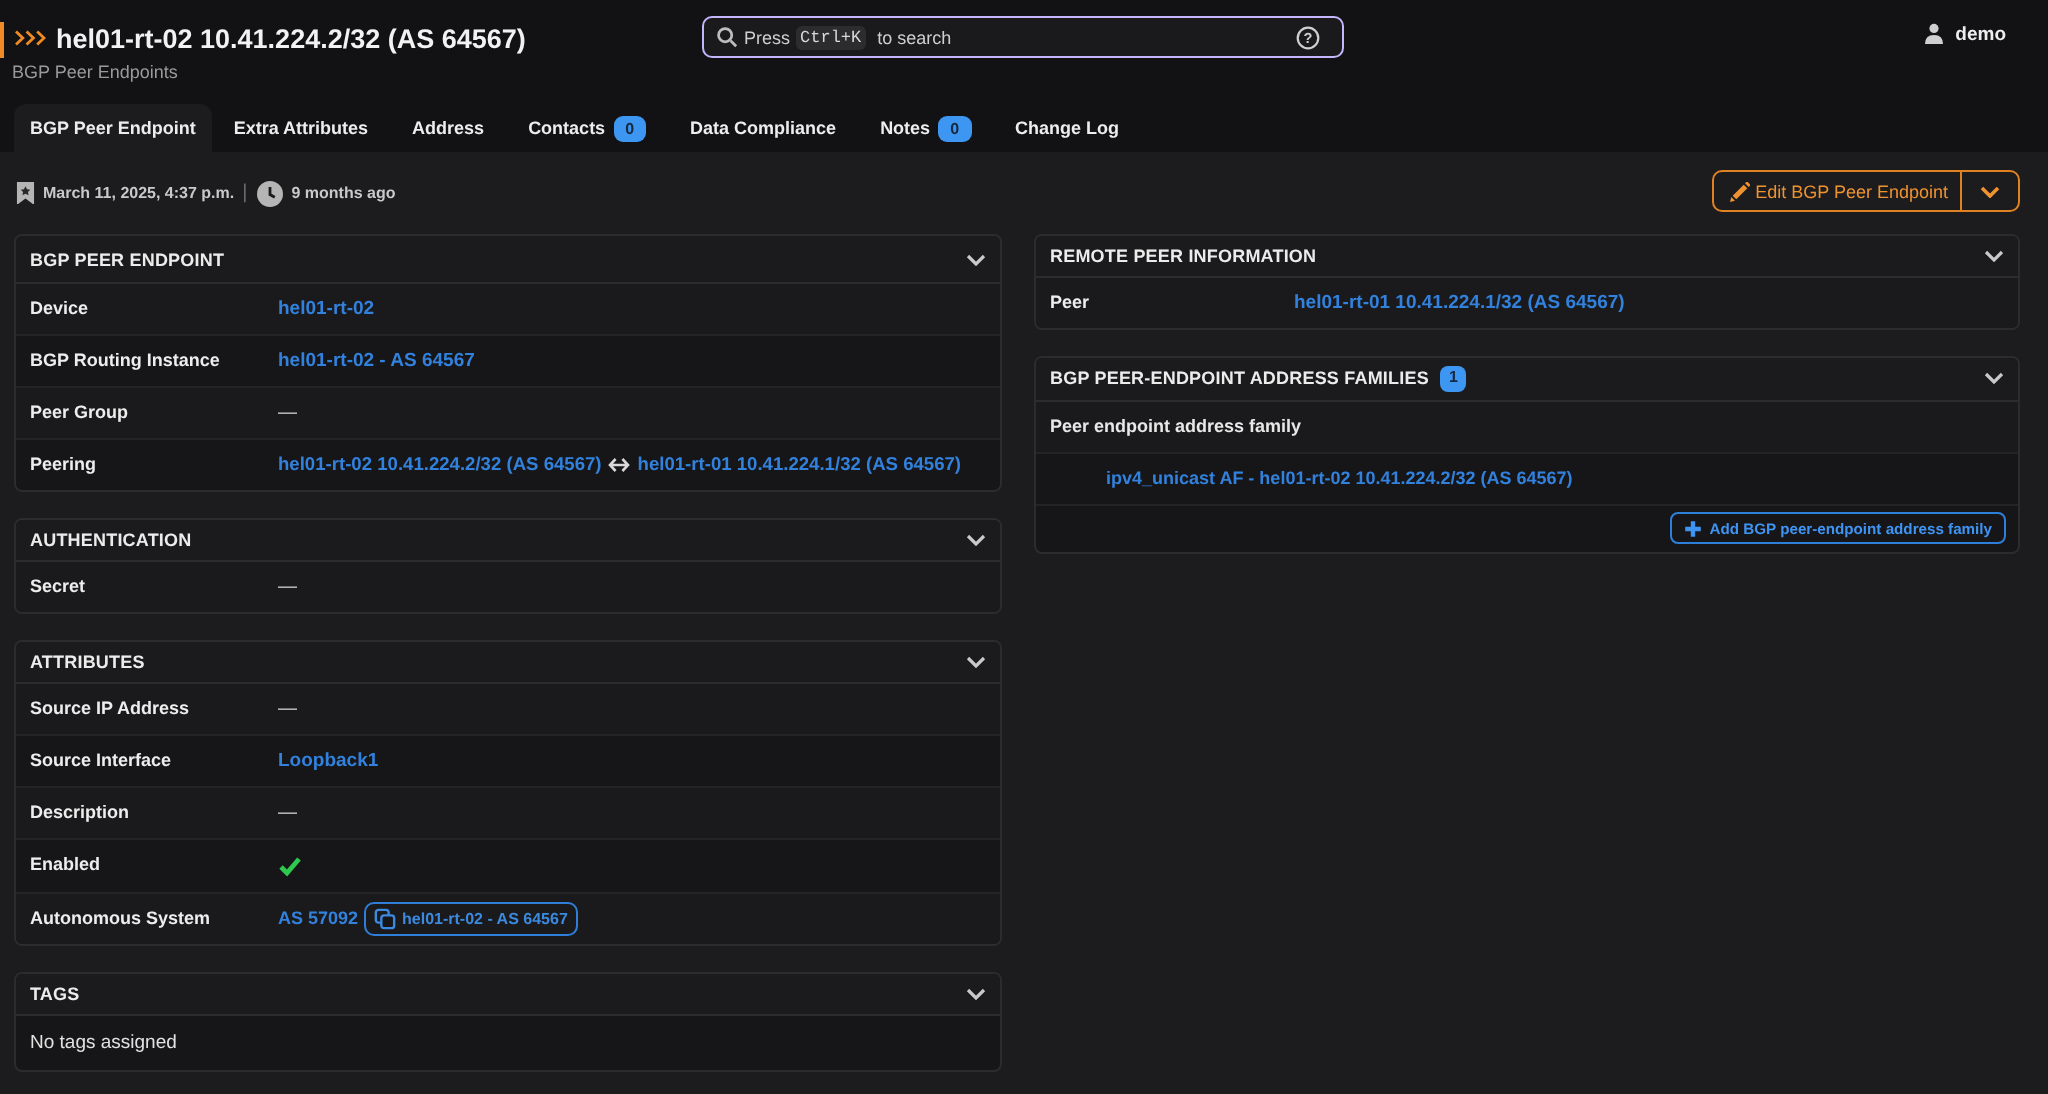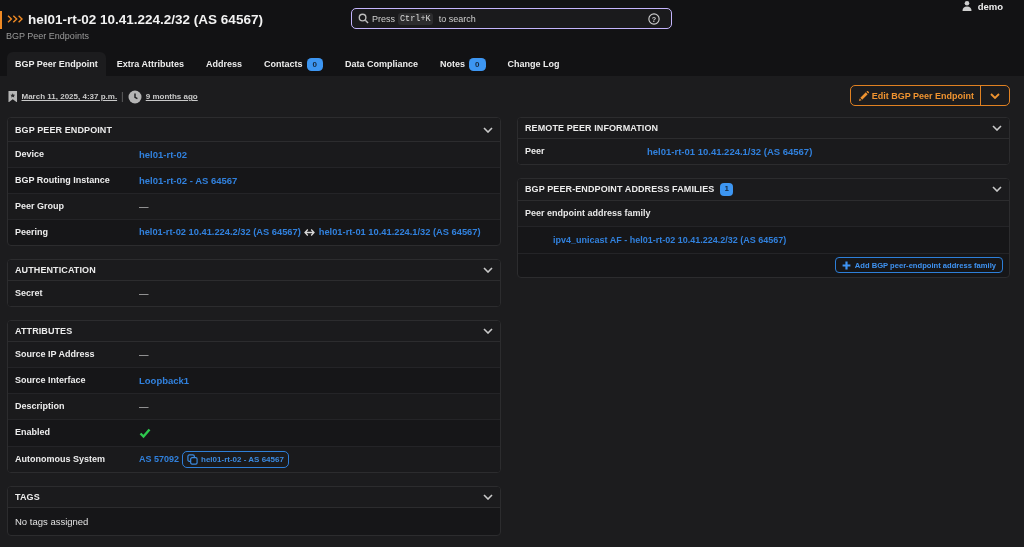--- a/index.html
+++ b/index.html
@@ -9,34 +9,34 @@
 .hdr { position:relative; height:76px; background:#121214; }
 .brandbar { position:absolute; left:0; top:11px; width:2px; height:18px; background:#f08a24; }
 .chev3 { position:absolute; left:7px; top:15px; }
 .h-title { position:absolute; left:28px; top:12px; font-size:13.5px; font-weight:bold; color:#f2f2f2; letter-spacing:0px; }
 .h-sub { position:absolute; left:6px; top:31px; font-size:9px; color:#9a9a9a; }
 .search { position:absolute; left:351px; top:8px; width:321px; height:21px; background:#1a1a1c; border:1px solid #c4b5fd; border-radius:5px; display:flex; align-items:center; padding:0 11px 0 6px; }
 .search svg.mag { flex:none; }
 .search .stxt { font-size:9px; color:#cfcfcf; margin-left:3px; }
 .kbd { font-family:"Liberation Mono", monospace; font-size:8.5px; background:#2c2c2e; color:#d8d8d8; border-radius:3px; padding:1px 2px; margin:0 3px; }
 .help { margin-left:auto; }
-.user { position:absolute; right:21px; top:0; display:flex; align-items:flex-end; gap:5px; font-size:9.5px; font-weight:bold; color:#ededed; }
+.user { position:absolute; right:21px; top:11px; display:flex; align-items:flex-end; gap:5px; font-size:9.5px; font-weight:bold; color:#ededed; }
 
 .tabs { position:absolute; left:7px; bottom:0; display:flex; align-items:flex-end; }
 .tab { height:24px; display:flex; align-items:center; padding:0 11px; font-size:9px; font-weight:bold; color:#ededed; }
 .tab.act { padding:0 8px; }
 .tab.act { background:#1c1c1e; border-radius:6px 6px 0 0; }
 .badge { display:inline-block; background:#3d96f2; color:#16293f; font-size:8px; font-weight:bold; border-radius:4.5px; padding:2px 6px; margin-left:4px; }
 
 .main { padding:0 14px 0 7px; }
 .meta { height:41px; position:relative; display:flex; align-items:center; padding-left:1px; }
-.meta .mtxt { font-size:8px; font-weight:bold; color:#c9c9c9;text-decoration:underline; }
+.meta .mtxt { font-size:8px; font-weight:bold; color:#c9c9c9; }
 .meta .sep { color:#6a6a6a; margin:0 4px; font-weight:normal; font-size:10px; }
 .editgrp { position:absolute; right:0; top:9px; height:21px; display:flex; border:1px solid #e08122; border-radius:5px; }
-.editgrp .e1 { display:flex; align-items:center; gap:3px; padding:0 6px 0 8px; border-right:1px solid #e08122; font-size:9px; font-weight:bold; color:#ef9330; }
+.editgrp .e1 { display:flex; align-items:center; gap:3px; padding:0 6px 0 8px; border-right:1px solid #e08122; font-size:9px; font-weight:normal; color:#ef9330; }
 .editgrp .e2 { width:28px; display:flex; align-items:center; justify-content:center; }
 
 .cols { display:flex; gap:16px; align-items:flex-start; }
 .colL { width:494px; }
 .colR { width:493px; }
 .panel { background:#161618; border:1px solid #2c2c2e; border-radius:4px; margin-bottom:13px; overflow:hidden; }
 .ph { background:#1b1b1d; display:flex; align-items:center; padding:5px 7px; border-bottom:1px solid #2c2c2e; font-size:9px; font-weight:bold; letter-spacing:0.1px; color:#ececec; }
 .ph.tall { padding:6.5px 7px; }
 .ph .cdown { margin-left:auto; }
 .row { display:flex; border-bottom:1px solid #242427; font-size:9.5px; line-height:11px; }

